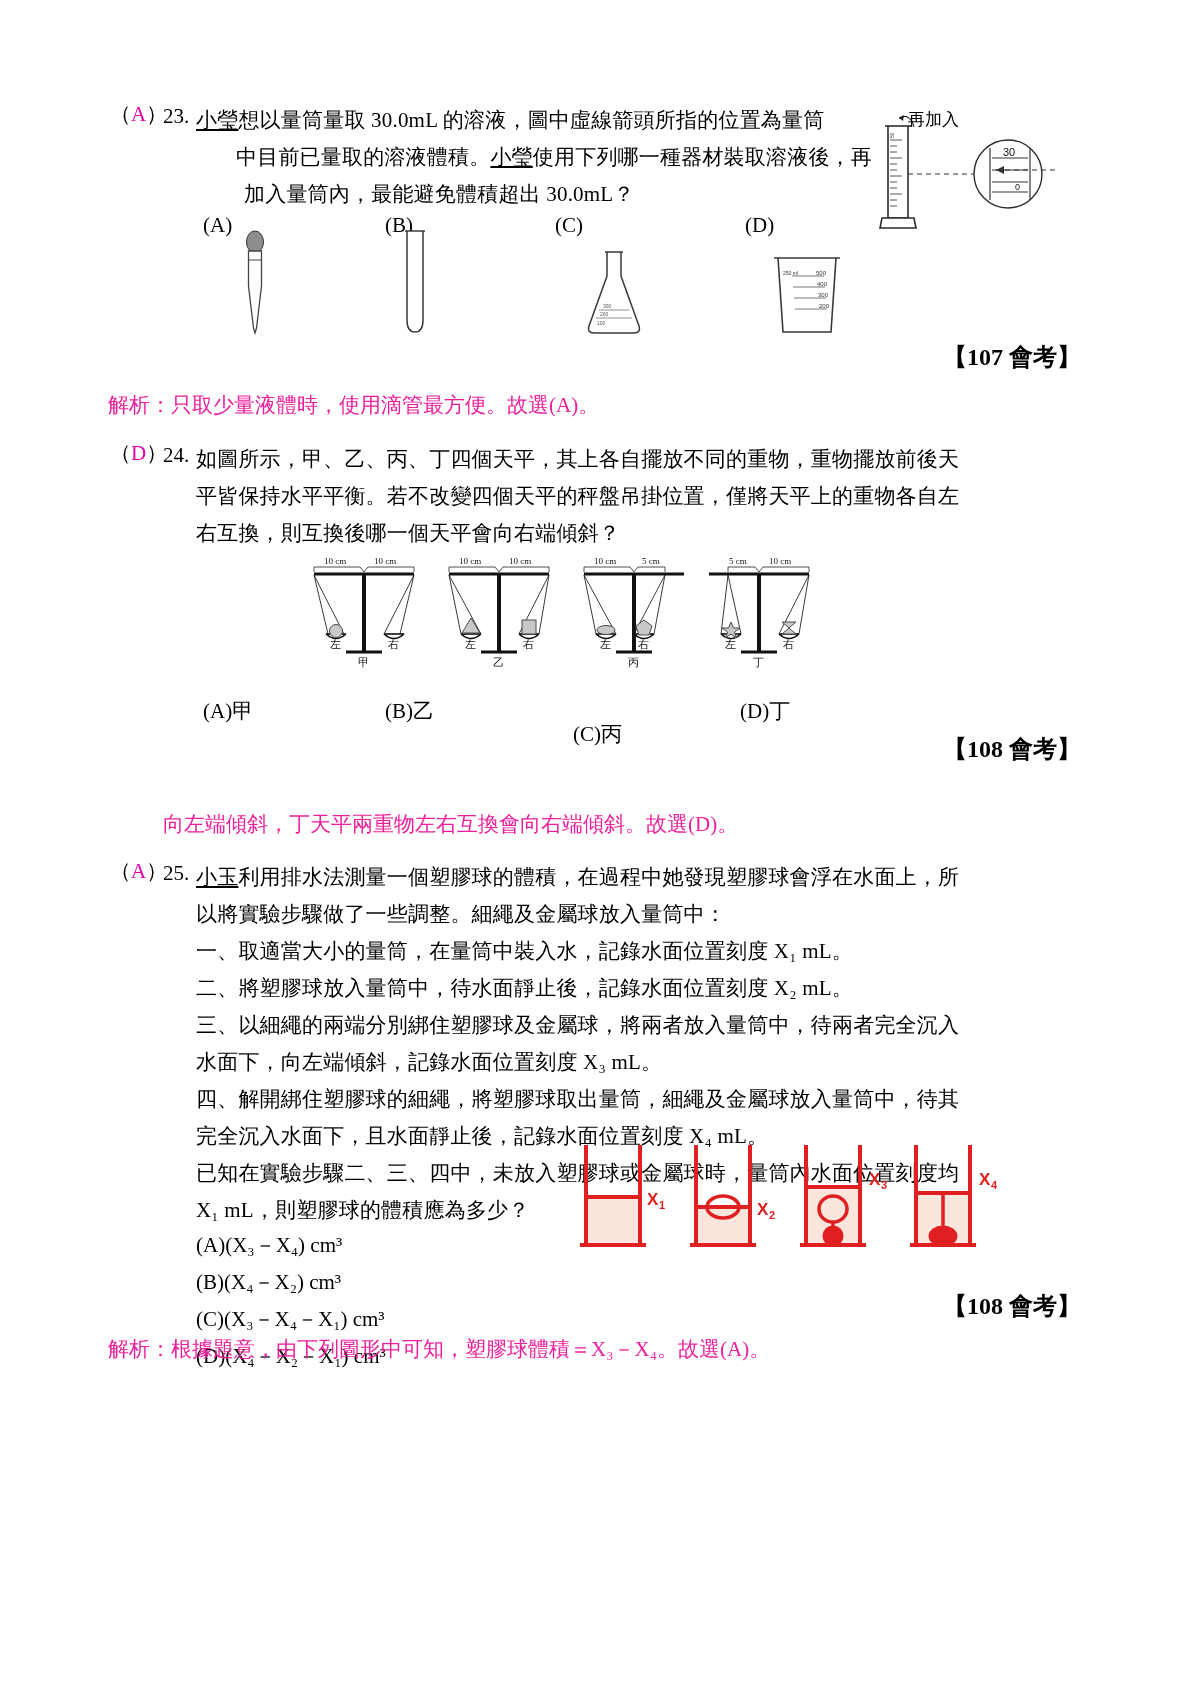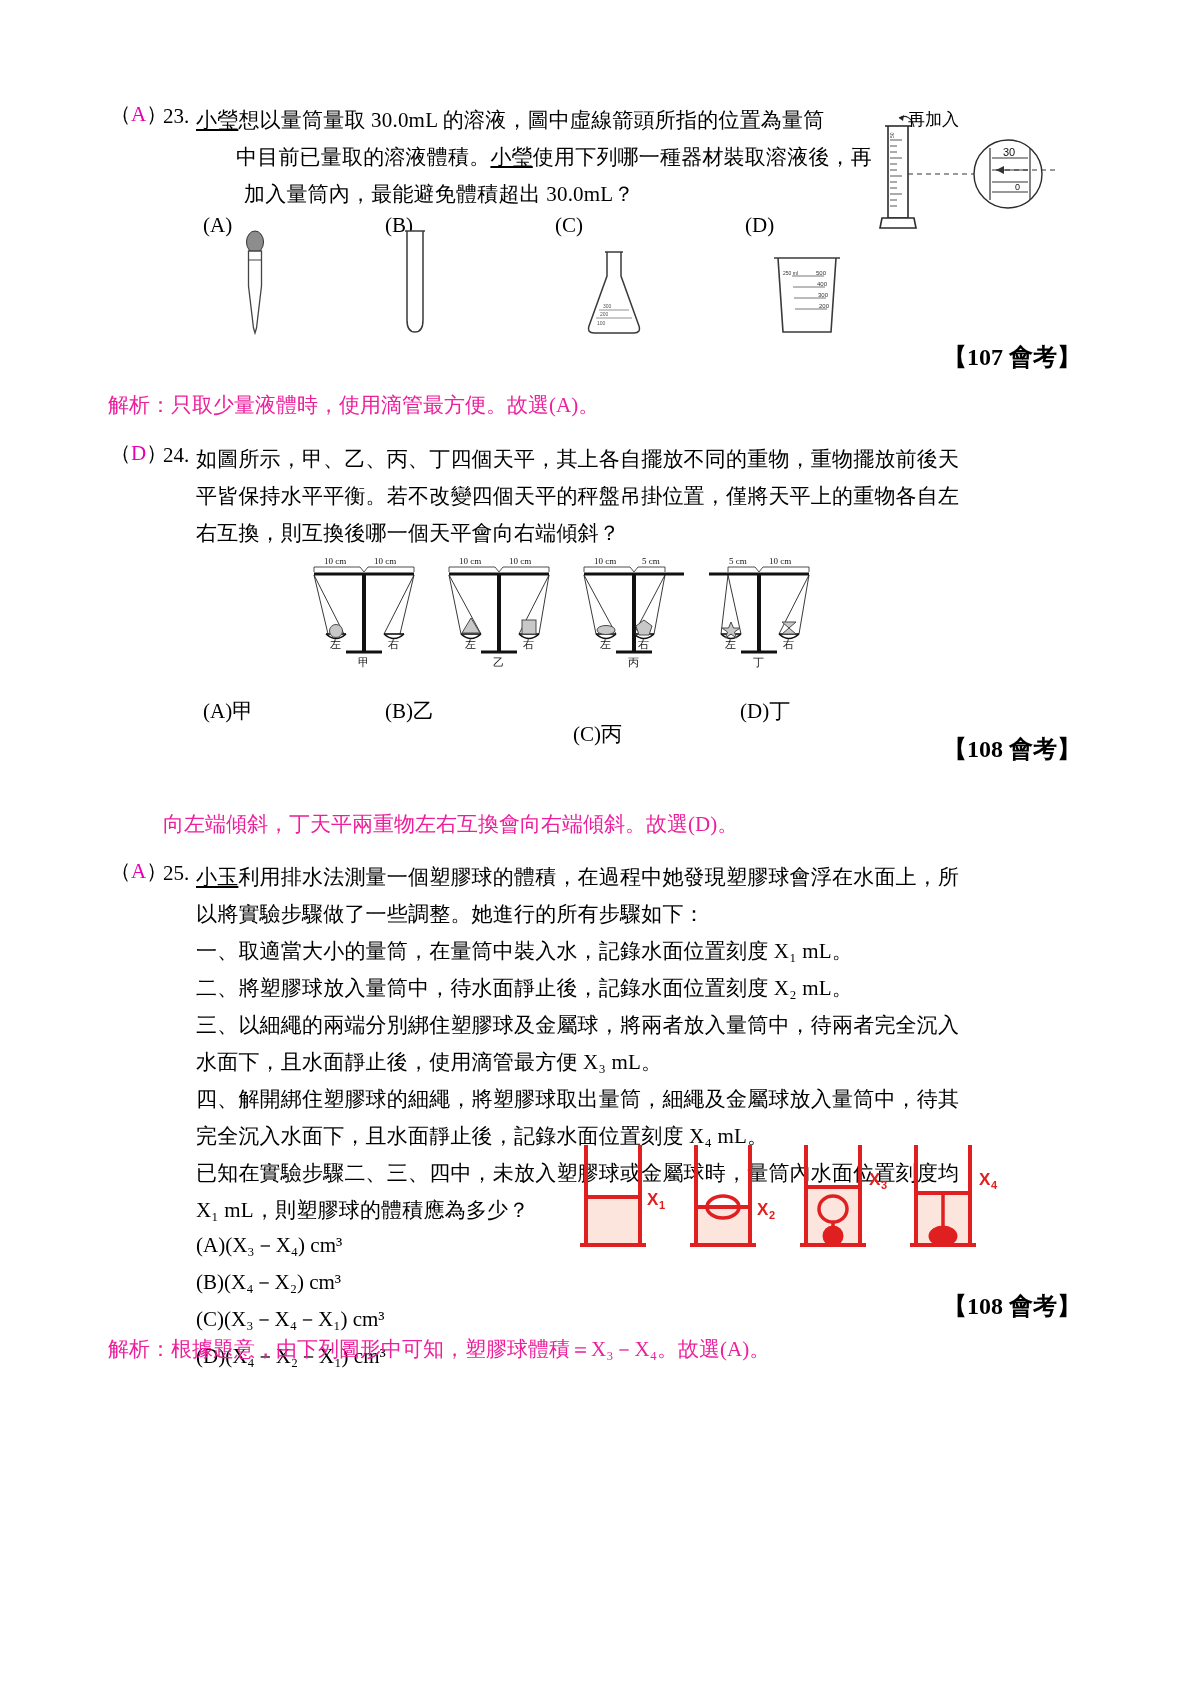--- a/index.html
+++ b/index.html
@@ -270,25 +270,25 @@
   <div class="exp cjk" style="left:163px;top:807px;">向左端傾斜，丁天平兩重物左右互換會向右端傾斜。故選(D)。</div>
 
   <div class="ansmark" style="left:110px;top:861px;">
     <span class="paren">（</span><span class="letter">A</span><span class="paren">）</span>
   </div>
   <div class="qnum" style="left:163px;top:861px;">25.</div>
 
   <div class="qtext" style="left:196px;top:859px;width:825px;">
     <span class="u">小玉</span><span>利用排水法測量一個塑膠球的體積，在過程中她發現塑膠球會浮在水面上，所</span>
   </div>
-  <div class="qtext" style="left:196px;top:896px;width:825px;">以將實驗步驟做了一些調整。她進行的所有步驟如下：</div>
+  <div class="qtext" style="left:196px;top:896px;width:825px;">以將實驗步驟做了一些調整。細繩及金屬球放入量筒中：</div>
   <div class="qtext" style="left:196px;top:933px;width:825px;">一、取適當大小的量筒，在量筒中裝入水，記錄水面位置刻度 X₁ mL。</div>
   <div class="qtext" style="left:196px;top:970px;width:825px;">二、將塑膠球放入量筒中，待水面靜止後，記錄水面位置刻度 X₂ mL。</div>
   <div class="qtext" style="left:196px;top:1007px;width:825px;">三、以細繩的兩端分別綁住塑膠球及金屬球，將兩者放入量筒中，待兩者完全沉入</div>
-  <div class="qtext" style="left:196px;top:1044px;width:825px;">水面下，且水面靜止後，使用滴管最方便 X₃ mL。</div>
+  <div class="qtext" style="left:196px;top:1044px;width:825px;">水面下，向左端傾斜，記錄水面位置刻度 X₃ mL。</div>
   <div class="qtext" style="left:196px;top:1081px;width:825px;">四、解開綁住塑膠球的細繩，將塑膠球取出量筒，細繩及金屬球放入量筒中，待其</div>
   <div class="qtext" style="left:196px;top:1118px;width:825px;">完全沉入水面下，且水面靜止後，記錄水面位置刻度 X₄ mL。</div>
   <div class="qtext" style="left:196px;top:1155px;width:825px;">已知在實驗步驟二、三、四中，未放入塑膠球或金屬球時，量筒內水面位置刻度均</div>
   <div class="qtext" style="left:196px;top:1192px;width:825px;">X₁ mL，則塑膠球的體積應為多少？</div>
 
   <div class="opts" style="left:196px;top:1231px;">(A)(X₃－X₄) cm³</div>
   <div class="opts" style="left:196px;top:1268px;">(B)(X₄－X₂) cm³</div>
   <div class="opts" style="left:196px;top:1305px;">(C)(X₃－X₄－X₁) cm³</div>
   <div class="opts" style="left:196px;top:1342px;">(D)(X₄－X₂－X₁) cm³</div>
 

